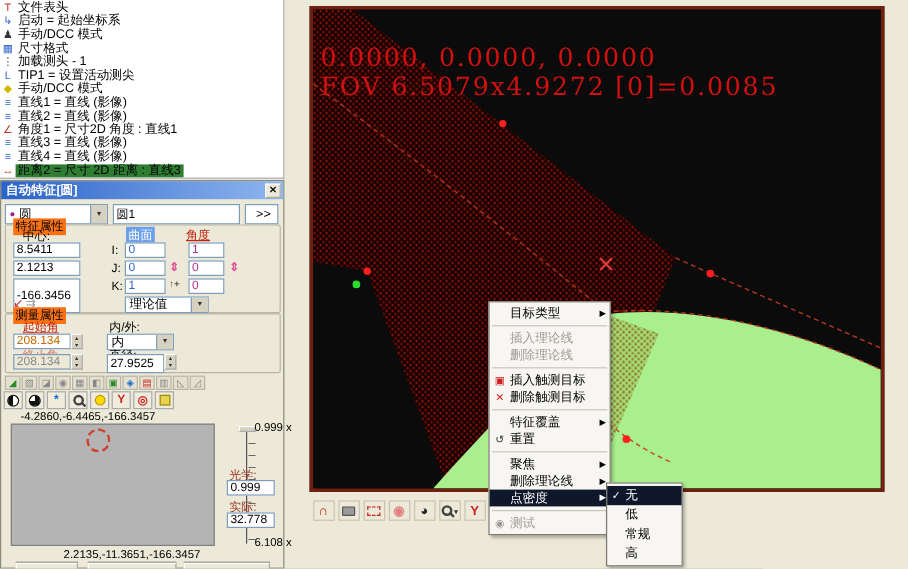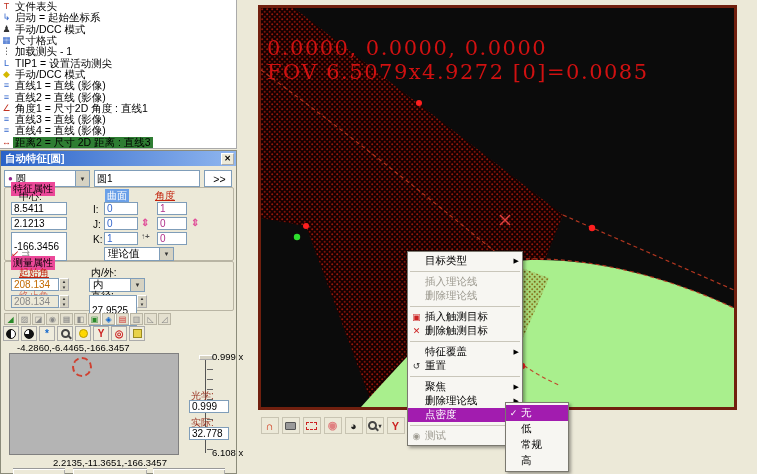--- a/index.html
+++ b/index.html
@@ -27,21 +27,21 @@
   .closebtn { width:13px; height:12px; background:#ece9d8; border:1px outset #fff;
               font-size:8px; line-height:10px; text-align:center; color:#000; }
   .combo { position:absolute; background:#fff; border:1px solid #7f9db9; height:17px;
            display:flex; align-items:center; font-size:10.5px; padding-left:3px; }
   .combo .arr { margin-left:auto; width:14px; height:100%; background:#d6d2c2; border-left:1px solid #7f9db9;
                 font-size:6px; display:flex; align-items:center; justify-content:center; color:#333; }
   .fld { position:absolute; background:#fff; border:1px solid #7f9db9; font-size:10px;
          padding:0 2px; color:#000; font-family:"Liberation Sans",sans-serif; }
   .fld:disabled, .fld.gray { background:#ece9d8; color:#888; }
   .group { position:absolute; border:1px solid #b9b5a4; border-radius:2px; }
-  .group > .legend { position:absolute; top:-6px; left:6px; background:#ec4899; padding:0 2px;
+  .group > .legend { position:absolute; top:-6px; left:6px; background:#f97316; padding:0 2px;
                      font-size:10px; color:#000; }
   .lbl { position:absolute; font-size:10px; color:#000; white-space:nowrap; }
   .red { color:#c2200a; }
   .chip-blue { background:#6aa0e8; color:#fff; padding:0 2px; }
   .spin { position:absolute; width:10px; height:13px; background:#d6d2c2; border:1px outset #fff;
           font-size:4.5px; line-height:6px; text-align:center; color:#333; }
   .pinkico { position:absolute; color:#e0509a; font-size:10px; font-weight:bold; }
   .ico-row { position:absolute; display:flex; gap:2px; }
   .ico-row span { font-size:10px; line-height:11px; }
   .mini-tb { position:absolute; display:flex; align-items:center; gap:1px; }
@@ -84,29 +84,29 @@
   .btb { position:absolute; left:261px; top:417px; display:flex; align-items:center; gap:3px; }
   .btb .bi { width:18px; height:17px; display:flex; align-items:center; justify-content:center;
              font-size:11px; font-weight:bold; background:#ece9d8; border:1px solid #c8c4b2; }
   .btb .arrw { font-size:6px; color:#333; margin-left:1px; }
   .cam { width:11px; height:8px; background:#9a9a9a; border:1px solid #555; border-radius:1px; }
   .dashrect { width:11px; height:8px; border:1px dashed #c22; }
   .greenx { position:relative; width:11px; height:11px; border:2px solid #2a8f2a; border-radius:50%; }
   .greenx:after { content:'✕'; position:absolute; right:-3px; bottom:-4px; color:#c22; font-size:8px; }
 
   
-  .menu { position:absolute; left:407px; top:251px; width:116px; background:#f7f6f2;
+  .menu { position:absolute; left:407px; top:251px; width:102px; background:#f7f6f2;
           border:1px solid #7a786f; box-shadow:2px 2px 3px rgba(0,0,0,.35); padding:2px 0; z-index:10; }
   .mitem { height:14px; display:flex; align-items:center; font-size:10.5px; color:#000; padding-right:3px; }
   .mitem .micon { width:17px; text-align:center; font-size:9px; flex:0 0 17px; }
   .mitem .mlabel { flex:1; white-space:nowrap; }
   .mitem .marr { font-size:7px; color:#000; }
   .mitem.grayed { color:#9d9a90;justify-content:flex-end; }
   .mitem.grayed .marr, .mitem.grayed .micon { color:#9d9a90; }
-  .mitem.hl { background:#a21caf; color:#fff; }
+  .mitem.hl { background:#0f172a; color:#fff; }
   .mitem.hl .marr { color:#fff; }
   .msep { height:4px; border-bottom:1px solid #c9c6ba; margin:0 2px 3px 2px; }
   .submenu { position:absolute; left:505px; top:402px; width:64px; background:#f7f6f2;
              border:1px solid #7a786f; box-shadow:2px 2px 3px rgba(0,0,0,.35); padding:2px 0; z-index:11; }
   .submenu .mitem { height:16px; }
   .submenu .micon { width:15px; flex:0 0 15px; }
 </style>
 </head>
 <body>
 
@@ -232,21 +232,21 @@
         <span class="spin" style="left:54px; top:16px;">▲<br>▼</span>
         <span class="lbl" style="left:86px; top:4px;">内/外:</span>
         <div class="combo" style="left:84px; top:16px; width:56px; height:14px;">
           <span>内</span>
           <span class="arr">▼</span>
         </div>
         <span class="lbl red" style="left:14px; top:27px; text-decoration:underline; opacity:.55;">终止角</span>
         <input class="fld gray" style="left: 6px; top: 33px; width: 48px; height: 13px;" value="208.134">
         <span class="spin" style="left:54px; top:33px;">▲<br>▼</span>
         <span class="lbl" style="left:86px; top:27px;">直径:</span>
-        <input class="fld" style="left: 84px; top: 33px; width: 48px; height: 31px;" value="27.9525">
+        <input class="fld" style="left: 84px; top: 33px; width: 48px; height: 16px;" value="27.9525">
         <span class="spin" style="left:132px; top:33px;">▲<br>▼</span>
       </div>
 
       <div class="mini-tb" style="left:3px; top:162px;">
 
       <span class="mi">
             <span style="color: rgb(42, 138, 42);">◢</span>
           </span>
           <span class="mi">
             <span style="color: rgb(136, 136, 136);">▨</span>

